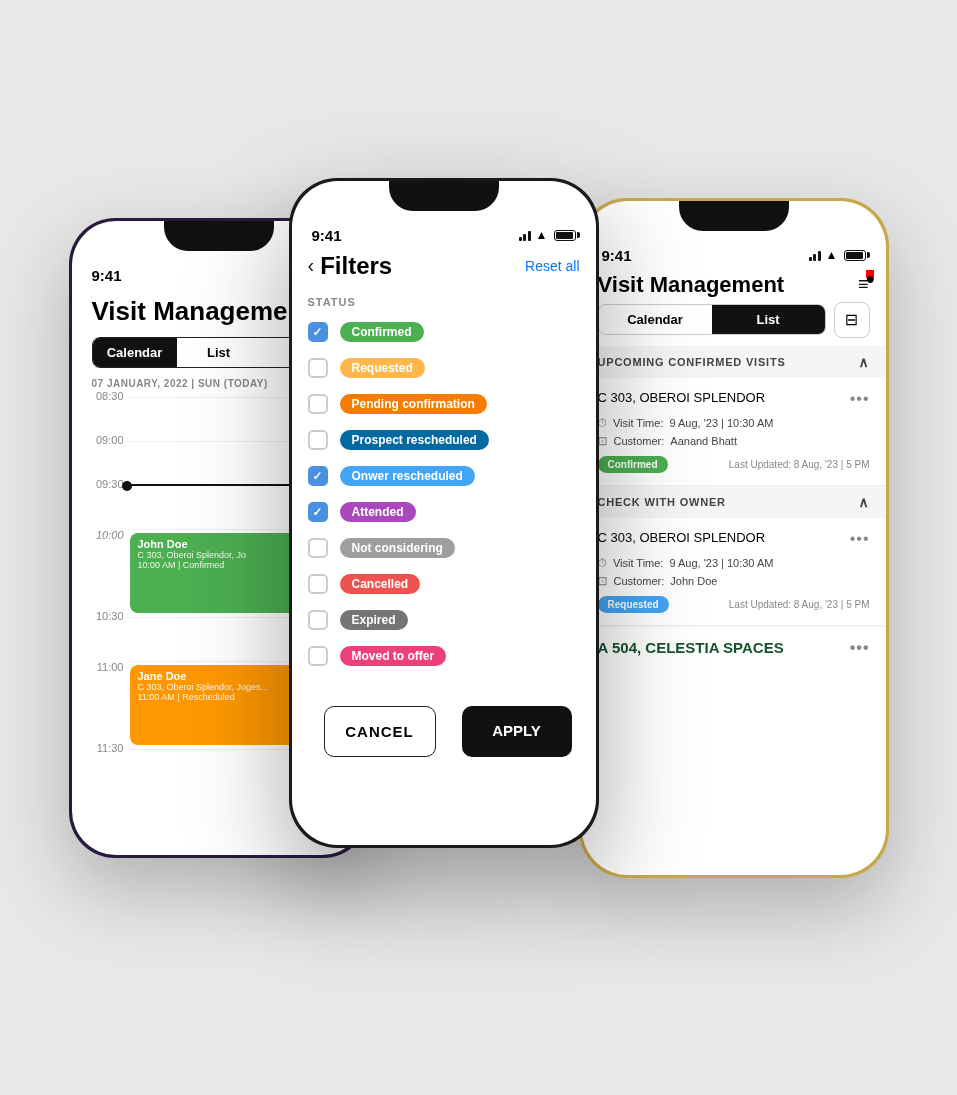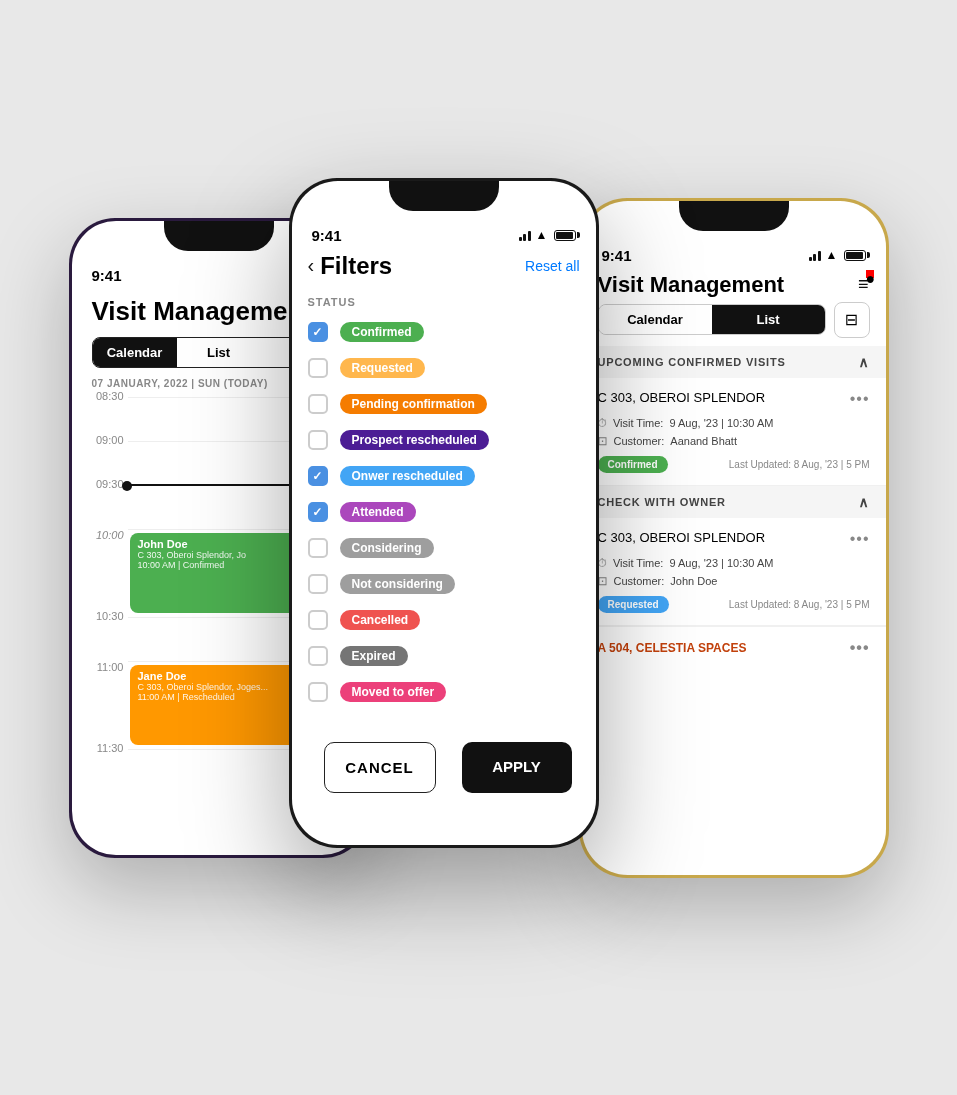--- a/index.html
+++ b/index.html
@@ -614,37 +614,33 @@
             <span class="status-pill" style="background:#ffb74d;color:#fff;">Requested</span>
           </div>
 
           <div class="filter-item">
             <div class="checkbox"></div>
             <span class="status-pill" style="background:#f57c00;">Pending confirmation</span>
           </div>
 
           <div class="filter-item">
             <div class="checkbox"></div>
-            <span class="status-pill" style="background:#4c1d95;">Prospect rescheduled</span>
+            <span class="status-pill" style="background:#0369a1;">Prospect rescheduled</span>
           </div>
 
           <div class="filter-item">
             <div class="checkbox checked"></div>
             <span class="status-pill" style="background:#42a5f5;">Onwer rescheduled</span>
           </div>
 
           <div class="filter-item">
             <div class="checkbox checked"></div>
             <span class="status-pill" style="background:#ab47bc;">Attended</span>
           </div>
 
-          <div class="filter-item">
-            <div class="checkbox"></div>
-            <span class="status-pill" style="background:#9e9e9e;">Considering</span>
-          </div>
 
           <div class="filter-item">
             <div class="checkbox"></div>
             <span class="status-pill" style="background:#9e9e9e;">Not considering</span>
           </div>
 
           <div class="filter-item">
             <div class="checkbox"></div>
             <span class="status-pill" style="background:#ef5350;">Cancelled</span>
           </div>
@@ -755,21 +751,21 @@
             <span>John Doe</span>
           </div>
           <div class="card-footer">
             <span class="status-tag tag-requested">Requested</span>
             <span class="last-updated">Last Updated: 8 Aug, '23 | 5 PM</span>
           </div>
         </div>
 
 
         <div class="section-header" style="background:#fff; border-top: 1px solid #f0f0f0; padding: 12px 16px;">
-          <span style="font-size:12px;font-weight:700;letter-spacing:0;color:#c2410c;">A 504, CELESTIA SPACES</span>
+          <span style="font-size:15px;font-weight:700;letter-spacing:0;color:#14532d;">A 504, CELESTIA SPACES</span>
           <span class="three-dots">•••</span>
         </div>
 
       </div>
     </div>
   </div>
 
 </div>
 
 </body></html>

